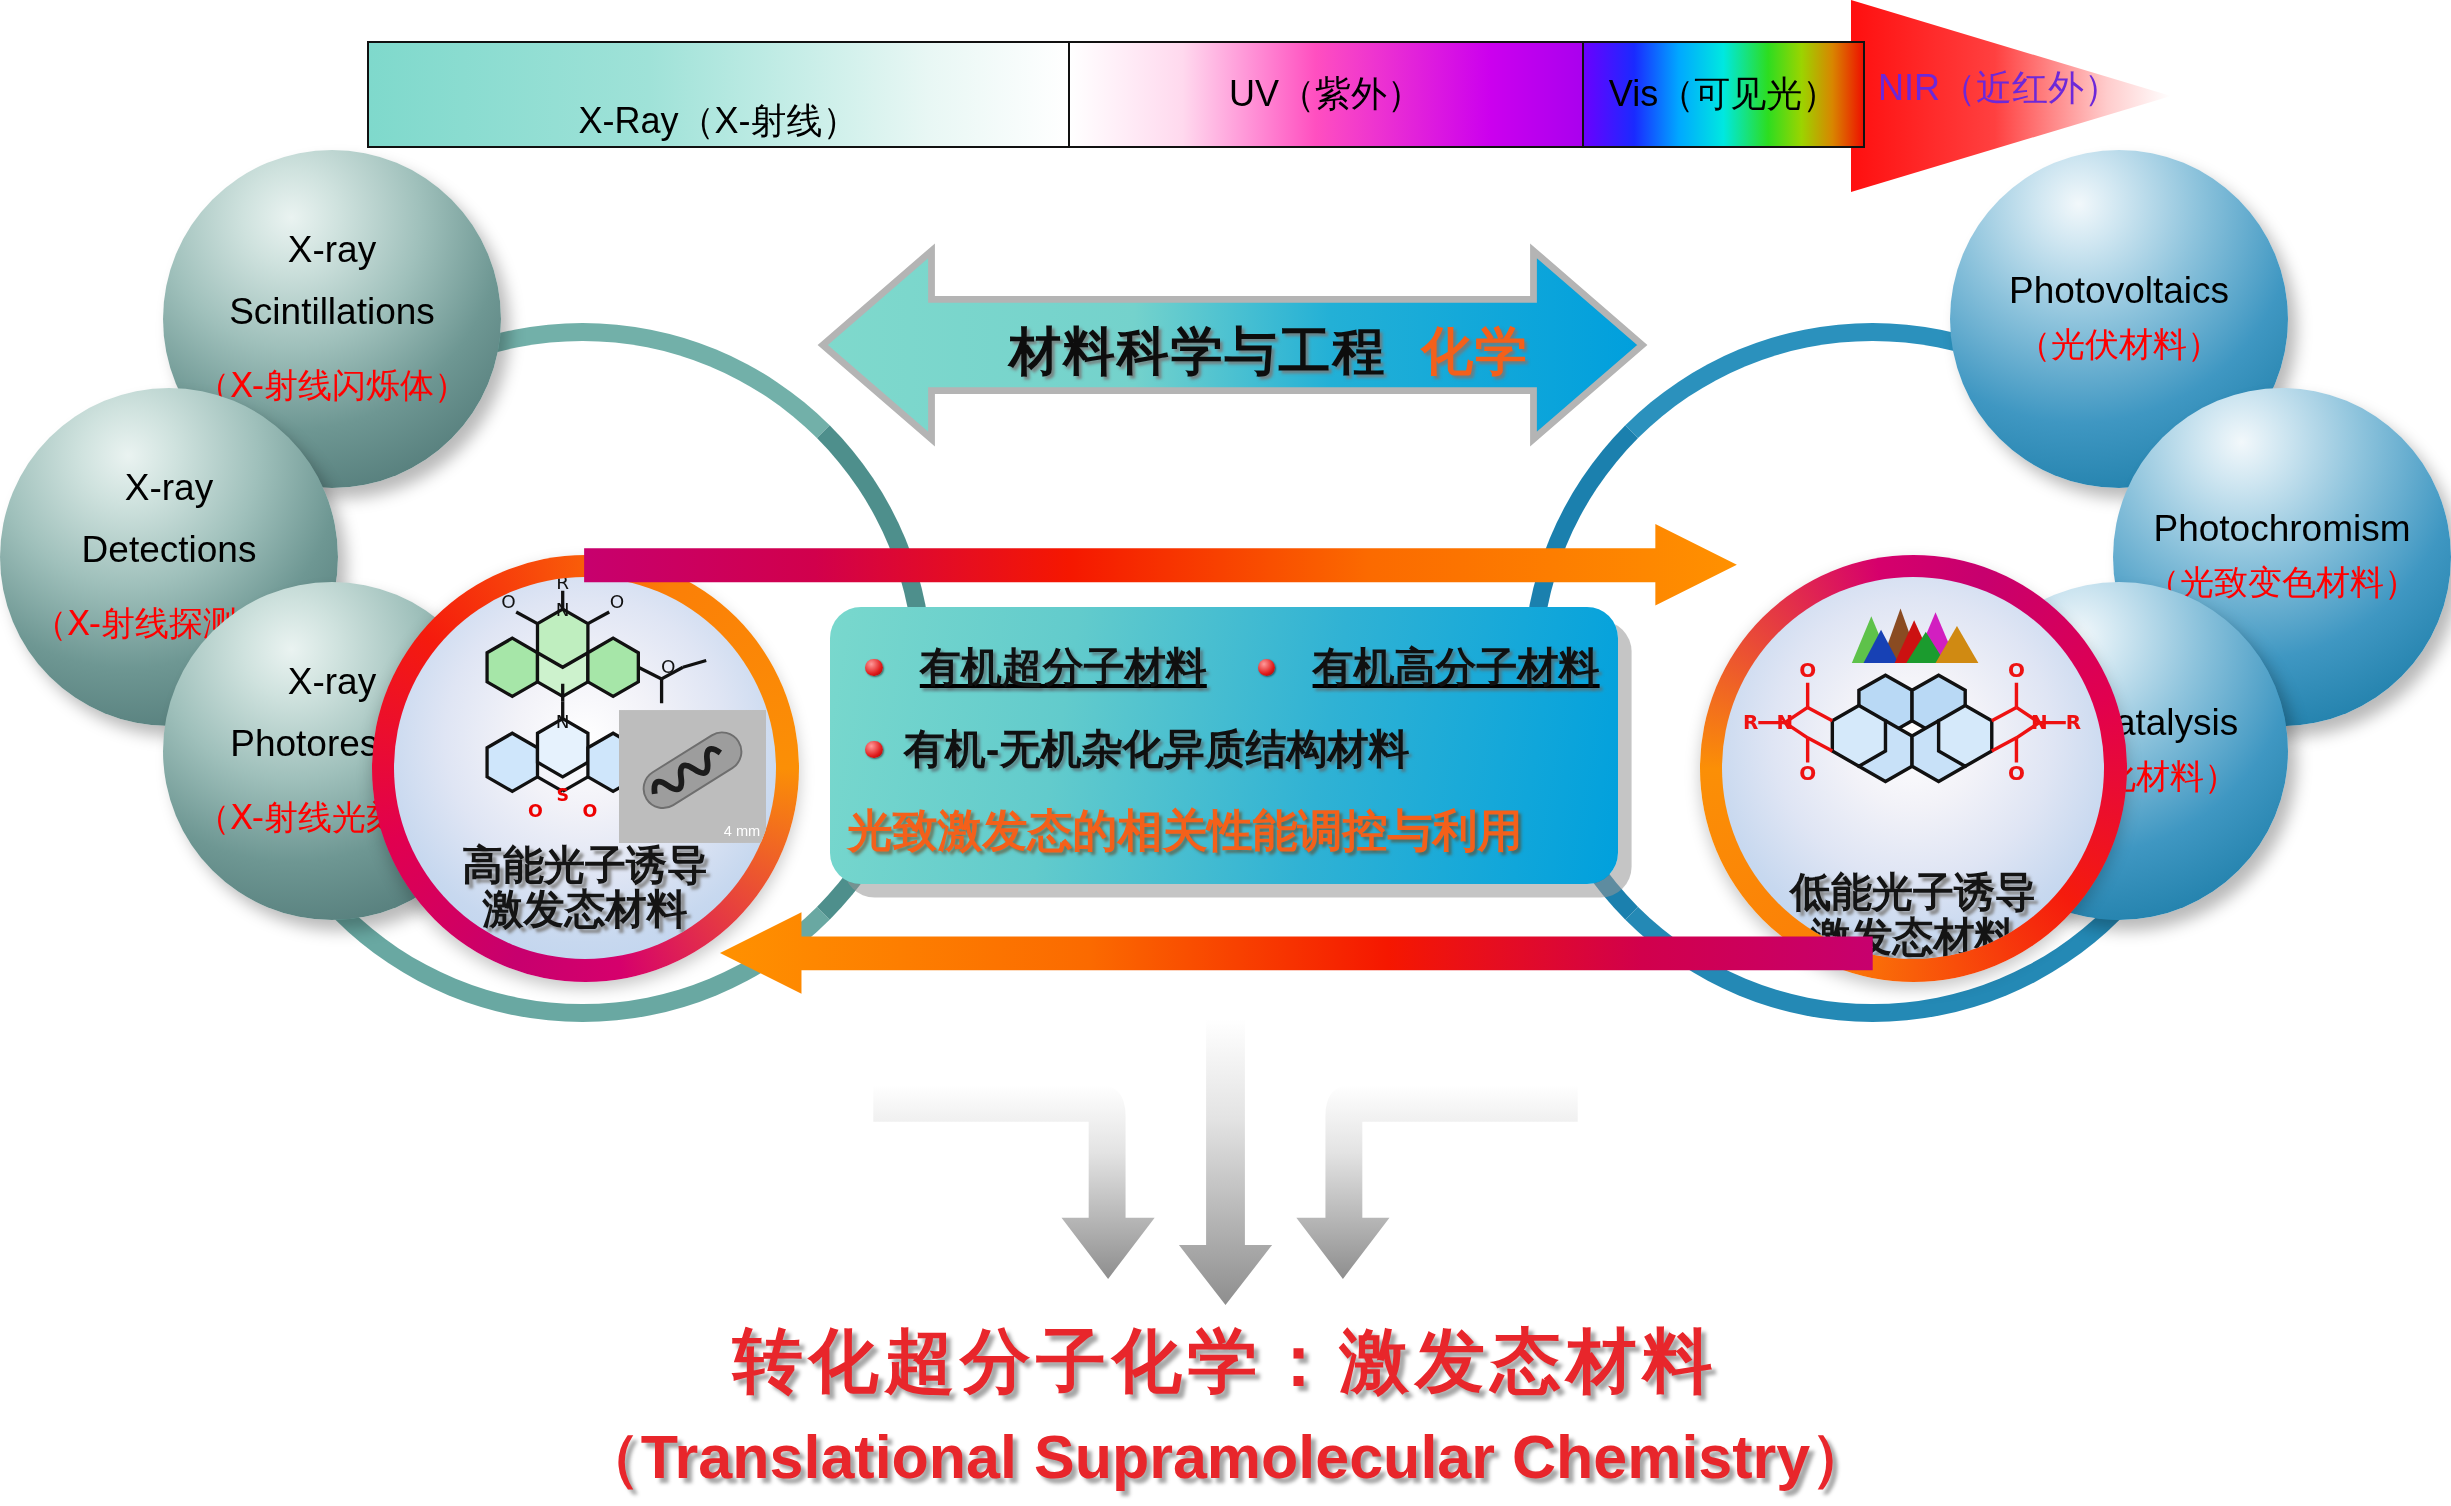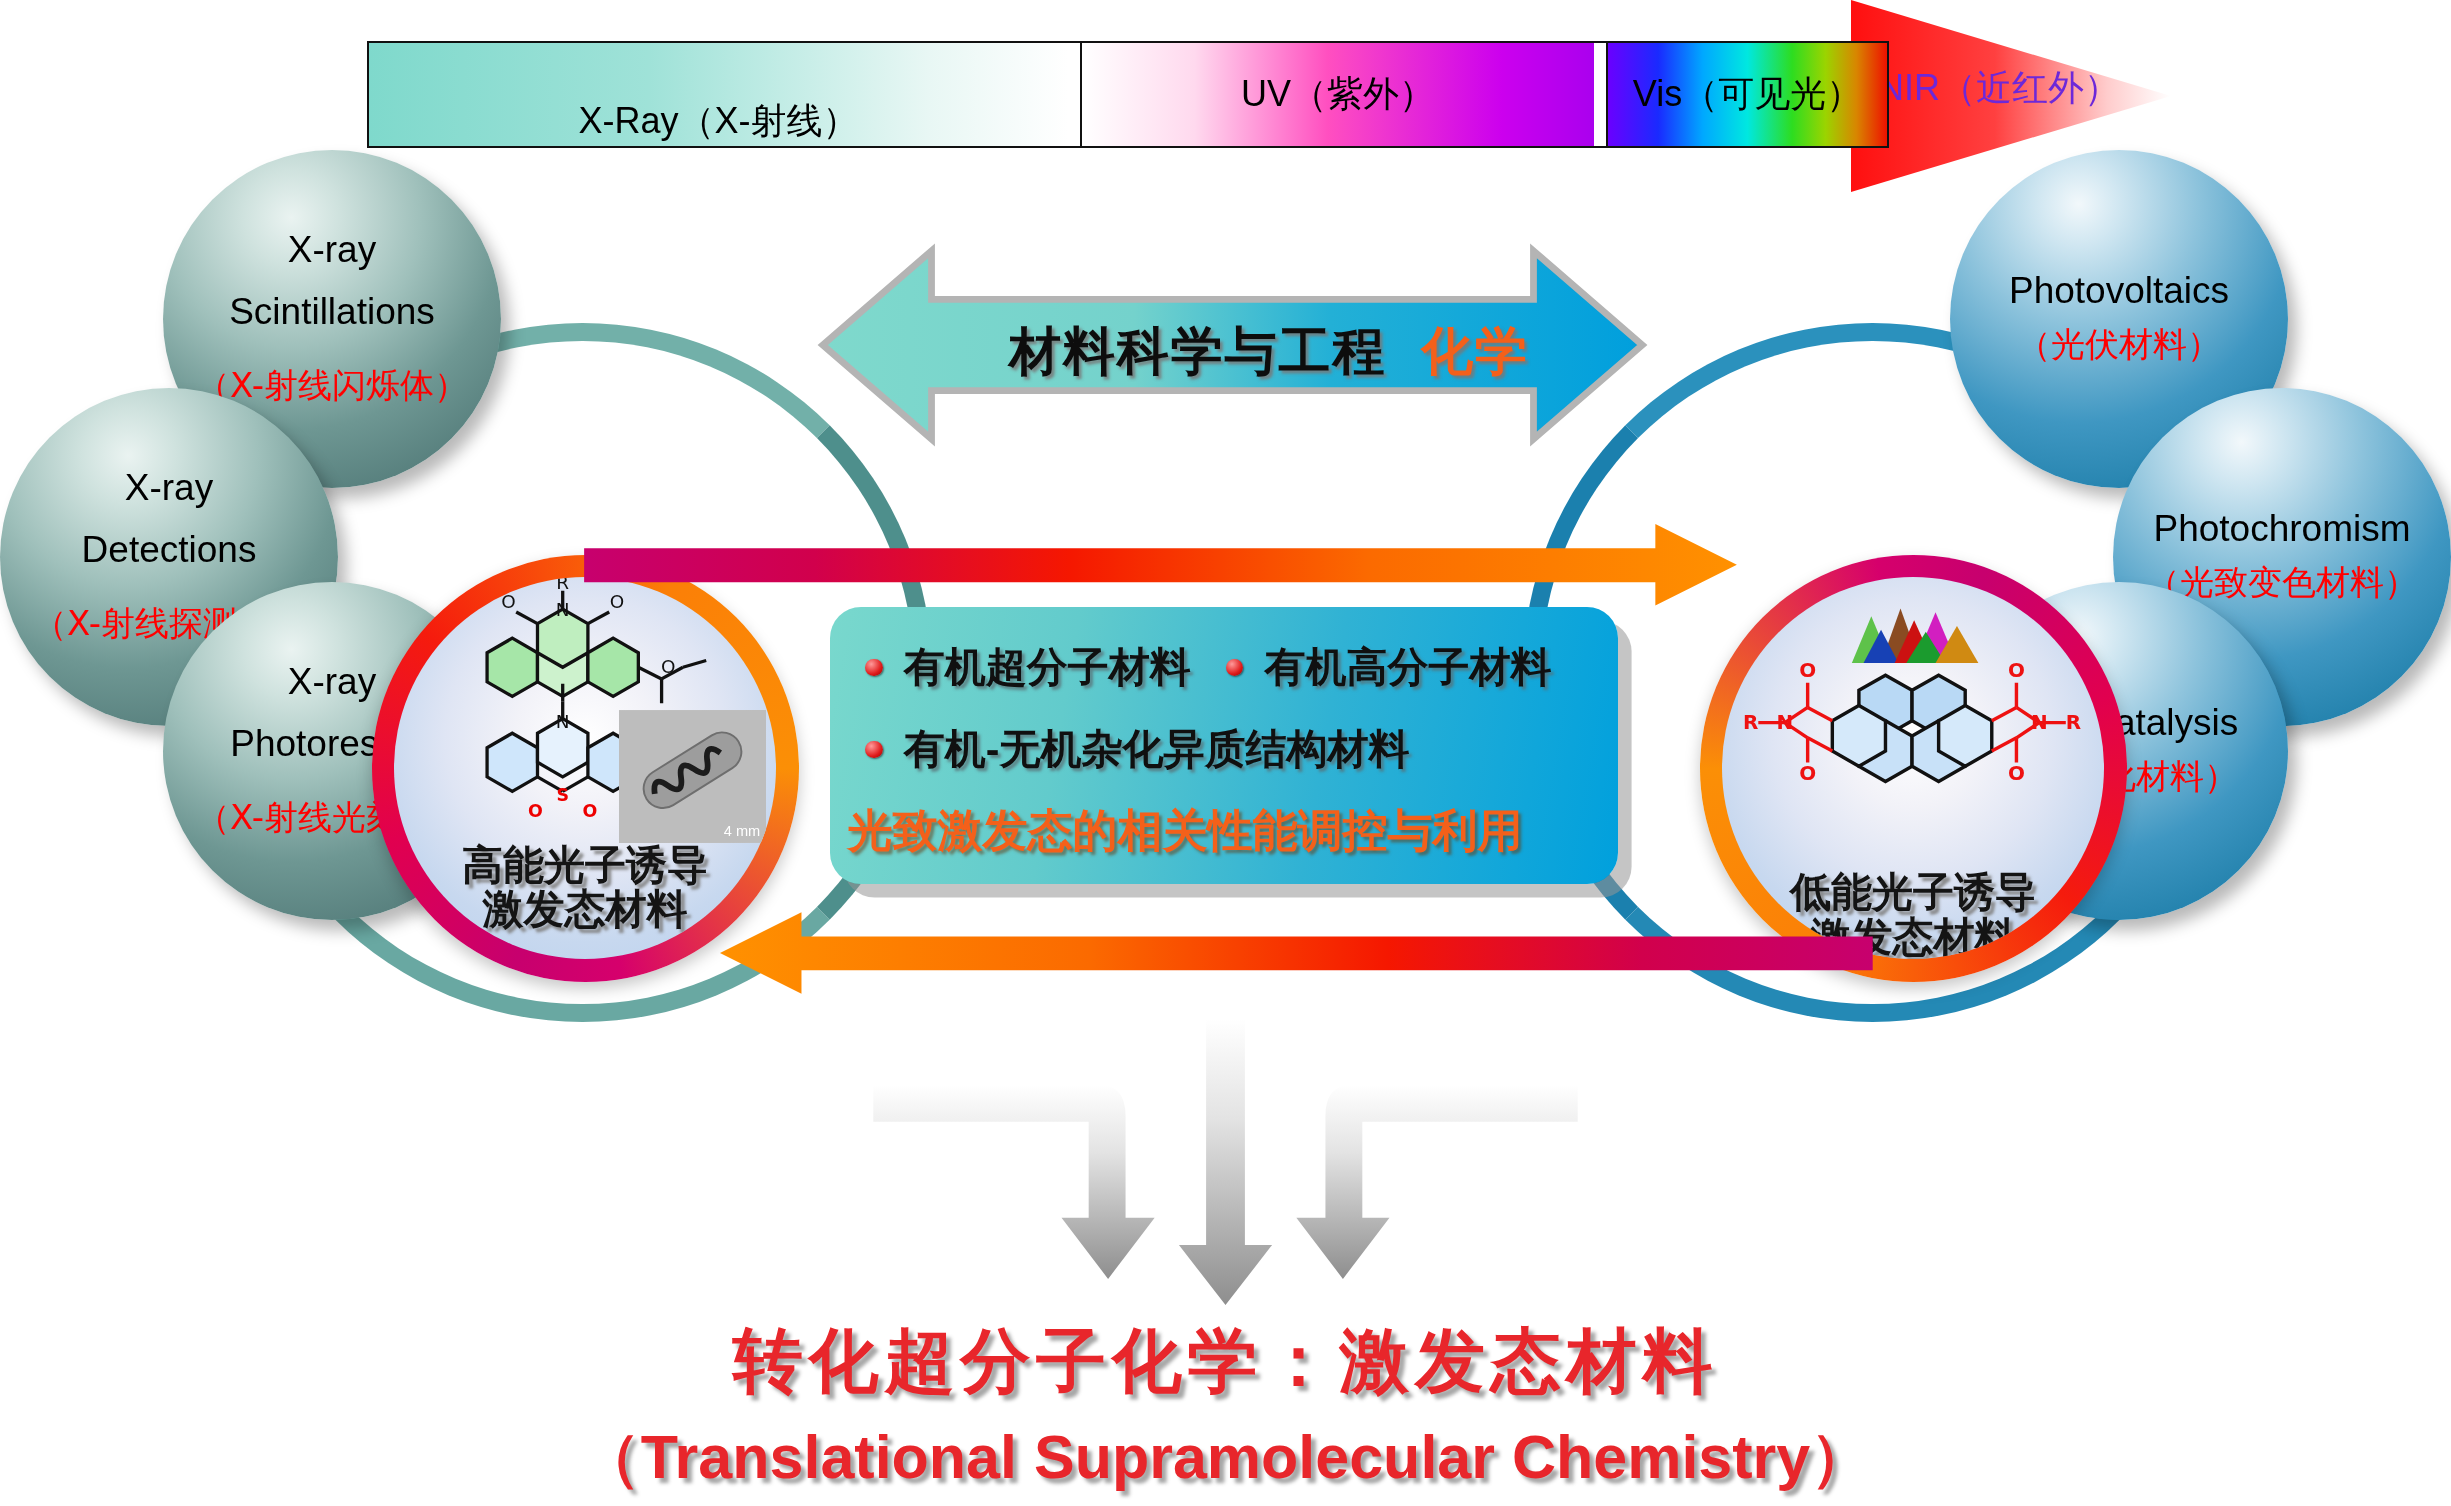--- a/index.html
+++ b/index.html
@@ -4,21 +4,21 @@
 <style>
   html,body{margin:0;padding:0;background:#fff;}
   body{width:2451px;height:1507px;position:relative;overflow:hidden;
        font-family:"Liberation Sans","DejaVu Sans",sans-serif;}
 
   
   #spectrum-bar{position:absolute;left:367px;top:41px;height:107px;display:flex;
                 border:2.9px solid #111;box-sizing:border-box;z-index:6;}
   .spec-seg{position:relative;display:flex;align-items:center;justify-content:center;
             box-sizing:border-box;}
-  .spec-seg + .spec-seg{border-left:2.9px solid #111;margin-left:12px;}
+  .spec-seg + .spec-seg{border-left:2.9px solid #111;}
   .spec-label{position:relative;z-index:3;font-size:36px;color:#000;white-space:nowrap;
               font-family:"Liberation Sans","DejaVu Sans",sans-serif;}
   #seg-xray{width:699px;background:linear-gradient(90deg,#7fd9cc 0%,#9fe2d8 40%,#e8f7f4 80%,#ffffff 100%);align-items:flex-end;}
   #seg-uv{width:514px;background:linear-gradient(90deg,#ffffff 0%,#ffd9ee 22%,#ff4fc0 48%,#cc00ee 82%,#aa00ee 100%);}
   #seg-vis{width:281px;background:linear-gradient(90deg,#6a00ff 0%,#1a2aff 18%,#00a8ff 34%,#00e8e0 50%,#2ddd20 66%,#9bd400 78%,#d88600 89%,#ee1100 100%);}
   #nir-wrap{position:absolute;left:1851px;top:0px;width:417px;height:192px;z-index:5;}
   #nir-label{position:absolute;left:27px;top:64px;font-size:36px;color:#6d28d9;white-space:nowrap;z-index:7;}
 
   
   #double-arrow{position:absolute;left:815px;top:243px;width:835px;height:204px;z-index:4;}
@@ -78,21 +78,21 @@
   #inset-photo .cap{position:absolute;right:5.8px;bottom:3.9px;font-size:14.6px;color:#fff;}
 
   
   #powder{position:absolute;left:124px;top:9.7px;width:146px;height:76px;}
 
   
   #center-panel{position:absolute;left:830px;top:607px;width:788px;height:277px;
       border-radius:31px;z-index:9;
       background:linear-gradient(100deg,#79d8cd 0%,#62cbcc 30%,#30b2d4 62%,#00a0dd 100%);
       box-shadow:13.6px 13.6px 0 rgba(150,150,150,.55);}
-  #cp-line1{position:absolute;left:35px;top:33px;display:flex;align-items:center;gap:0;}
+  #cp-line1{position:absolute;left:35px;top:33px;display:flex;align-items:center;gap:16px;text-decoration:underline;}
   #cp-line2{position:absolute;left:35px;top:115px;display:flex;align-items:center;}
   .bullet{width:17.5px;height:17.5px;border-radius:50%;flex:0 0 auto;margin-right:21.3px;
       background:radial-gradient(circle at 35% 30%, #ff9a9a, #e01b1b 60%, #8d0000 100%);
       box-shadow:1px 1px 1.9px rgba(0,0,0,.5);}
   .cp-txt{font-size:41px;font-weight:bold;color:#101010;white-space:nowrap;
       text-shadow:2.9px 2.9px 2.9px rgba(90,110,115,.75);}
   #cp-line3{position:absolute;left:17.5px;top:194px;font-size:45px;font-weight:bold;
       color:#F4601A;white-space:nowrap;text-shadow:2.9px 2.9px 2.9px rgba(100,60,20,.55);}
 
   

